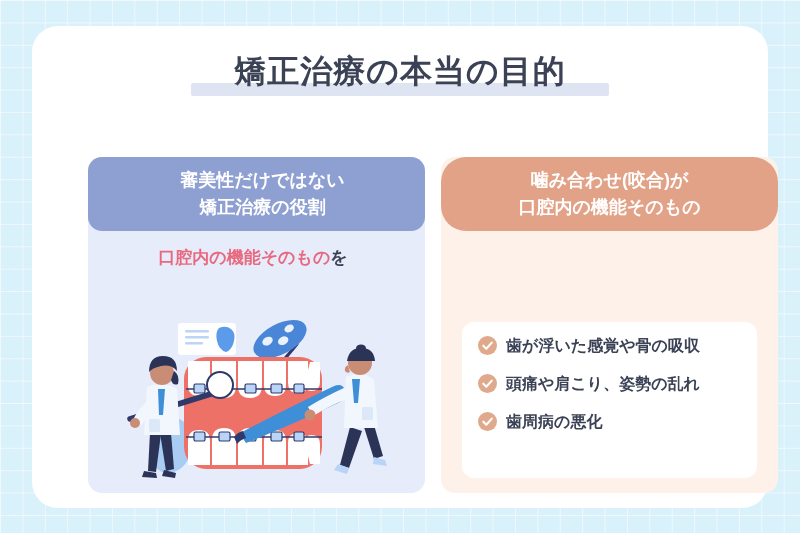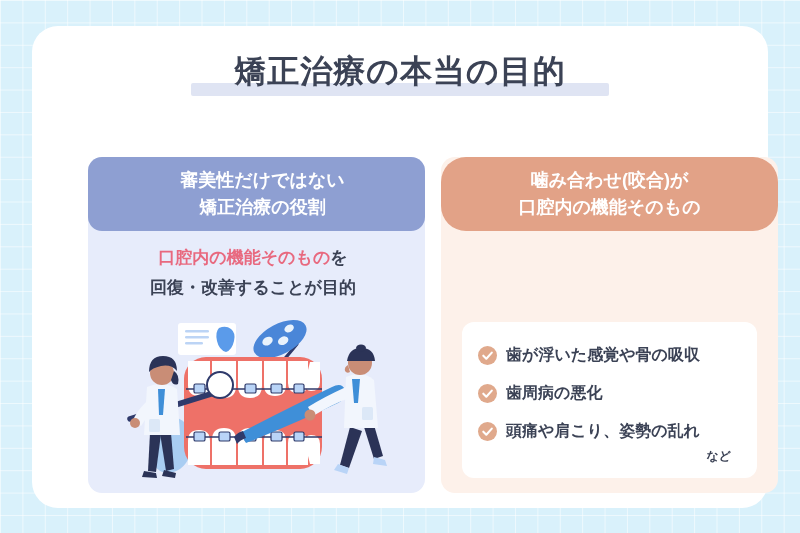--- a/index.html
+++ b/index.html
@@ -128,21 +128,20 @@
     top: 165px;
     width: 295px;
     height: 156px;
     background: #ffffff;
     border-radius: 12px;
     box-sizing: border-box;
     padding: 14px 16px 6px 16px;
   }
   .check-row {
     display: flex;
-    align-items: center;
     height: 38px;
   }
   .check-icon {
     flex: 0 0 auto;
     width: 19px;
     height: 19px;
     margin-right: 9px;
   }
   .check-label {
     font-size: 16px;
@@ -175,21 +174,20 @@
 
       <div class="panel-header" id="header-left">
         <div>
           <div>審美性だけではない</div>
           <div>矯正治療の役割</div>
         </div>
       </div>
 
       <div class="lead">
         <div><span class="hl">口腔内の機能そのもの</span><span>を</span></div>
-        <div>回復・改善することが目的</div>
       </div>
 
       <div id="illustration">
         <svg width="309" height="168" viewBox="0 0 309 168" xmlns="http://www.w3.org/2000/svg">
 
           <path d="M62 104 q22 -6 26 16 q4 24 -10 34 q-16 10 -26 -4 q-10 -18 10 -46 z" fill="#a9cdf2"></path>
 
           <rect x="76" y="8" width="58" height="32" rx="3" fill="#ffffff"></rect>
           <g fill="#bcd4f5">
             <rect x="83" y="15" width="24" height="2.6" rx="1.3"></rect>
@@ -306,31 +304,30 @@
           <span class="check-label">歯が浮いた感覚や骨の吸収</span>
         </div>
 
         <div class="check-row">
           <span class="check-icon">
             <svg width="19" height="19" viewBox="0 0 19 19" xmlns="http://www.w3.org/2000/svg">
               <circle cx="9.5" cy="9.5" r="9.5" fill="#e0a98c"></circle>
               <path d="M5.3 9.7 L8.3 12.7 L13.8 6.6" stroke="#ffffff" stroke-width="2.1" fill="none" stroke-linecap="round" stroke-linejoin="round"></path>
             </svg>
           </span>
-          <span class="check-label">歯周病の悪化</span>
+          <span class="check-label">頭痛や肩こり、姿勢の乱れ</span>
         </div>
 
         <div class="check-row">
           <span class="check-icon">
             <svg width="19" height="19" viewBox="0 0 19 19" xmlns="http://www.w3.org/2000/svg">
               <circle cx="9.5" cy="9.5" r="9.5" fill="#e0a98c"></circle>
               <path d="M5.3 9.7 L8.3 12.7 L13.8 6.6" stroke="#ffffff" stroke-width="2.1" fill="none" stroke-linecap="round" stroke-linejoin="round"></path>
             </svg>
           </span>
-          <span class="check-label">頭痛や肩こり、姿勢の乱れ</span>
-        </div>
-
-        <div id="nado">など</div>
+          <span class="check-label">歯周病の悪化</span>
+        </div>
+
       </div>
     </div>
 
   </div>
 </div>
 
 </body></html>

